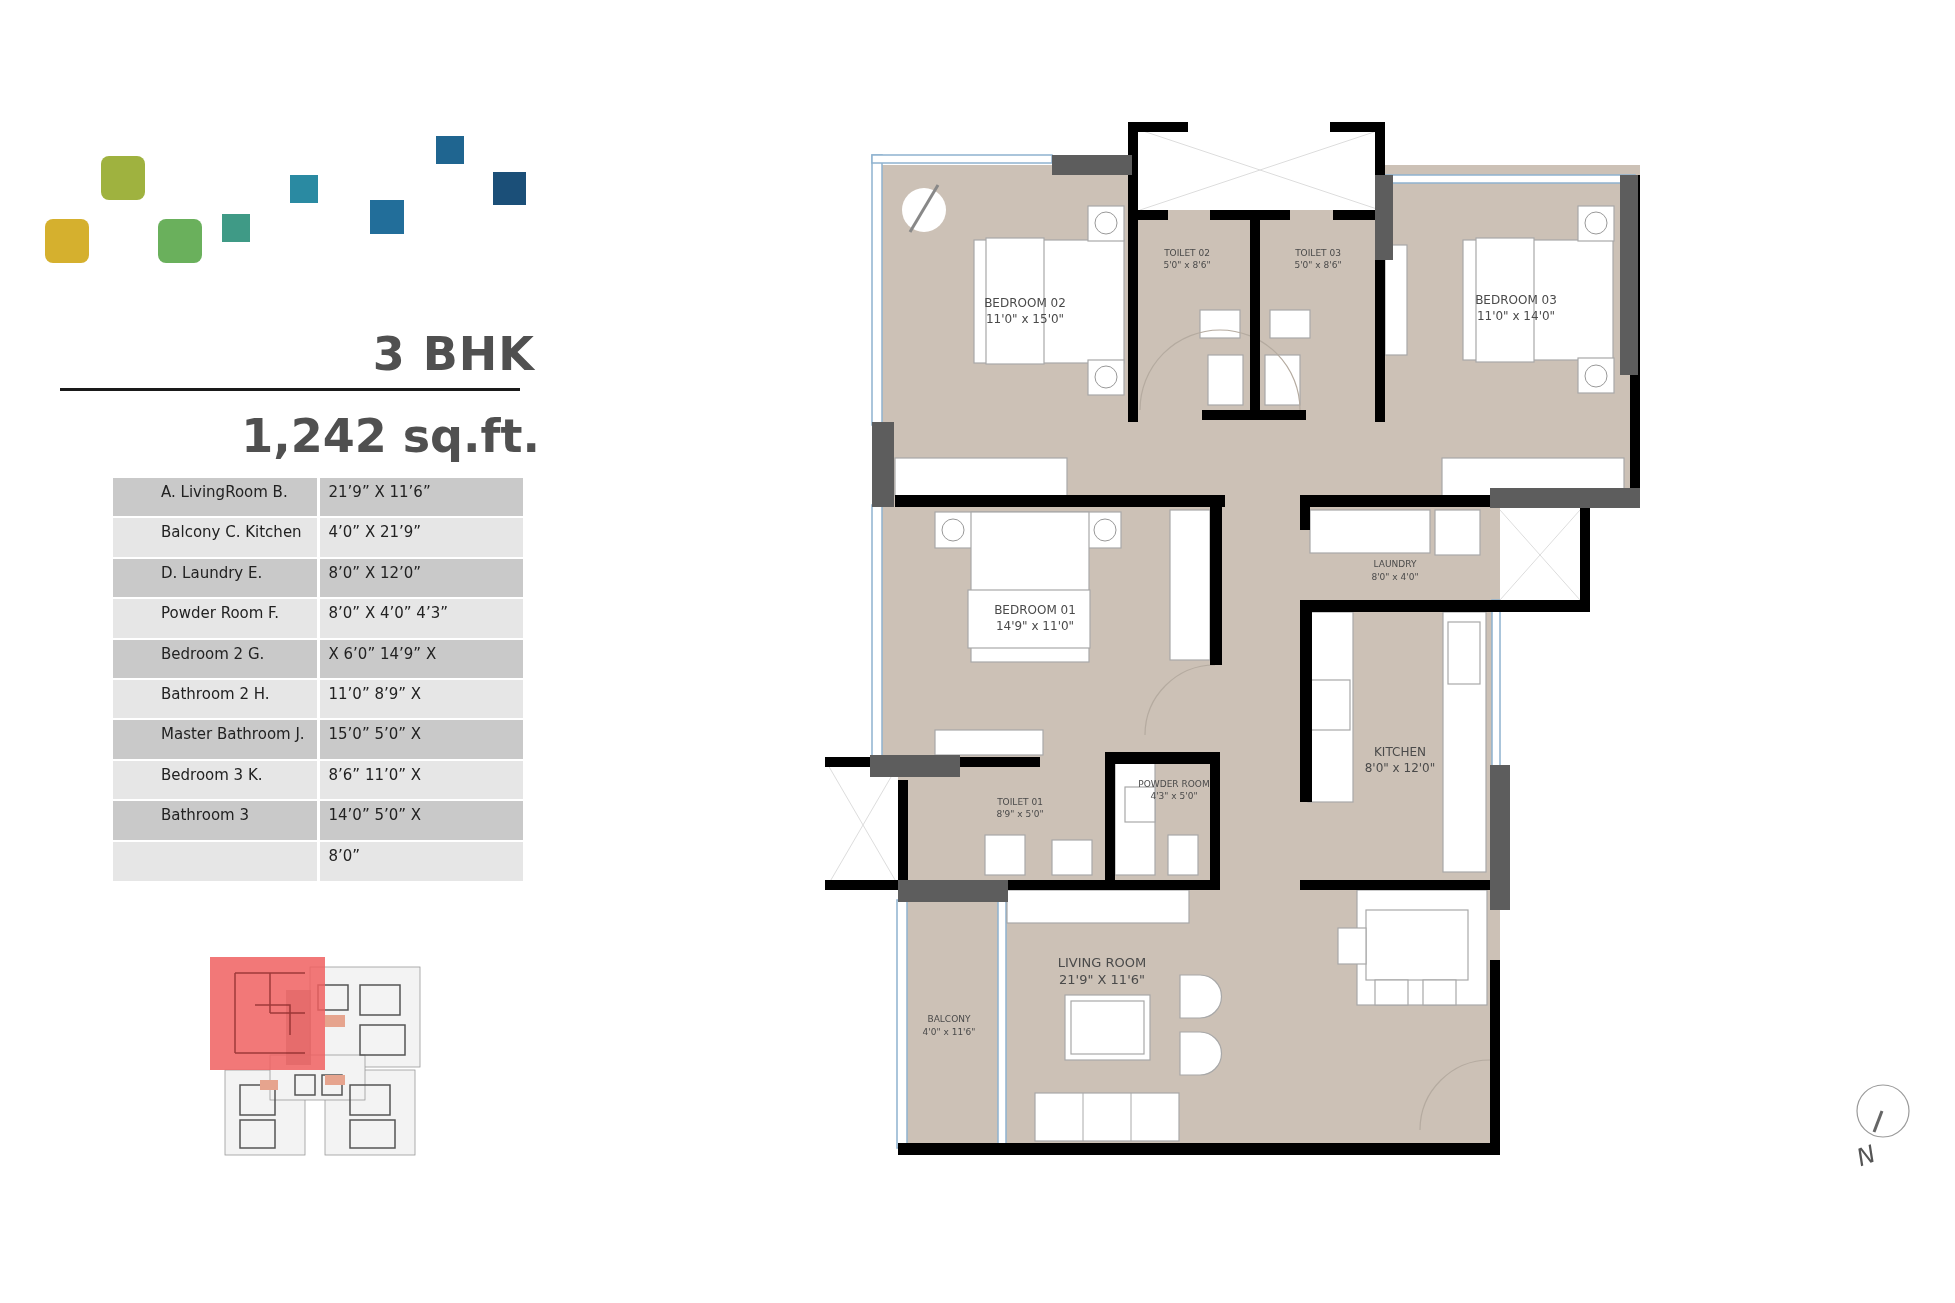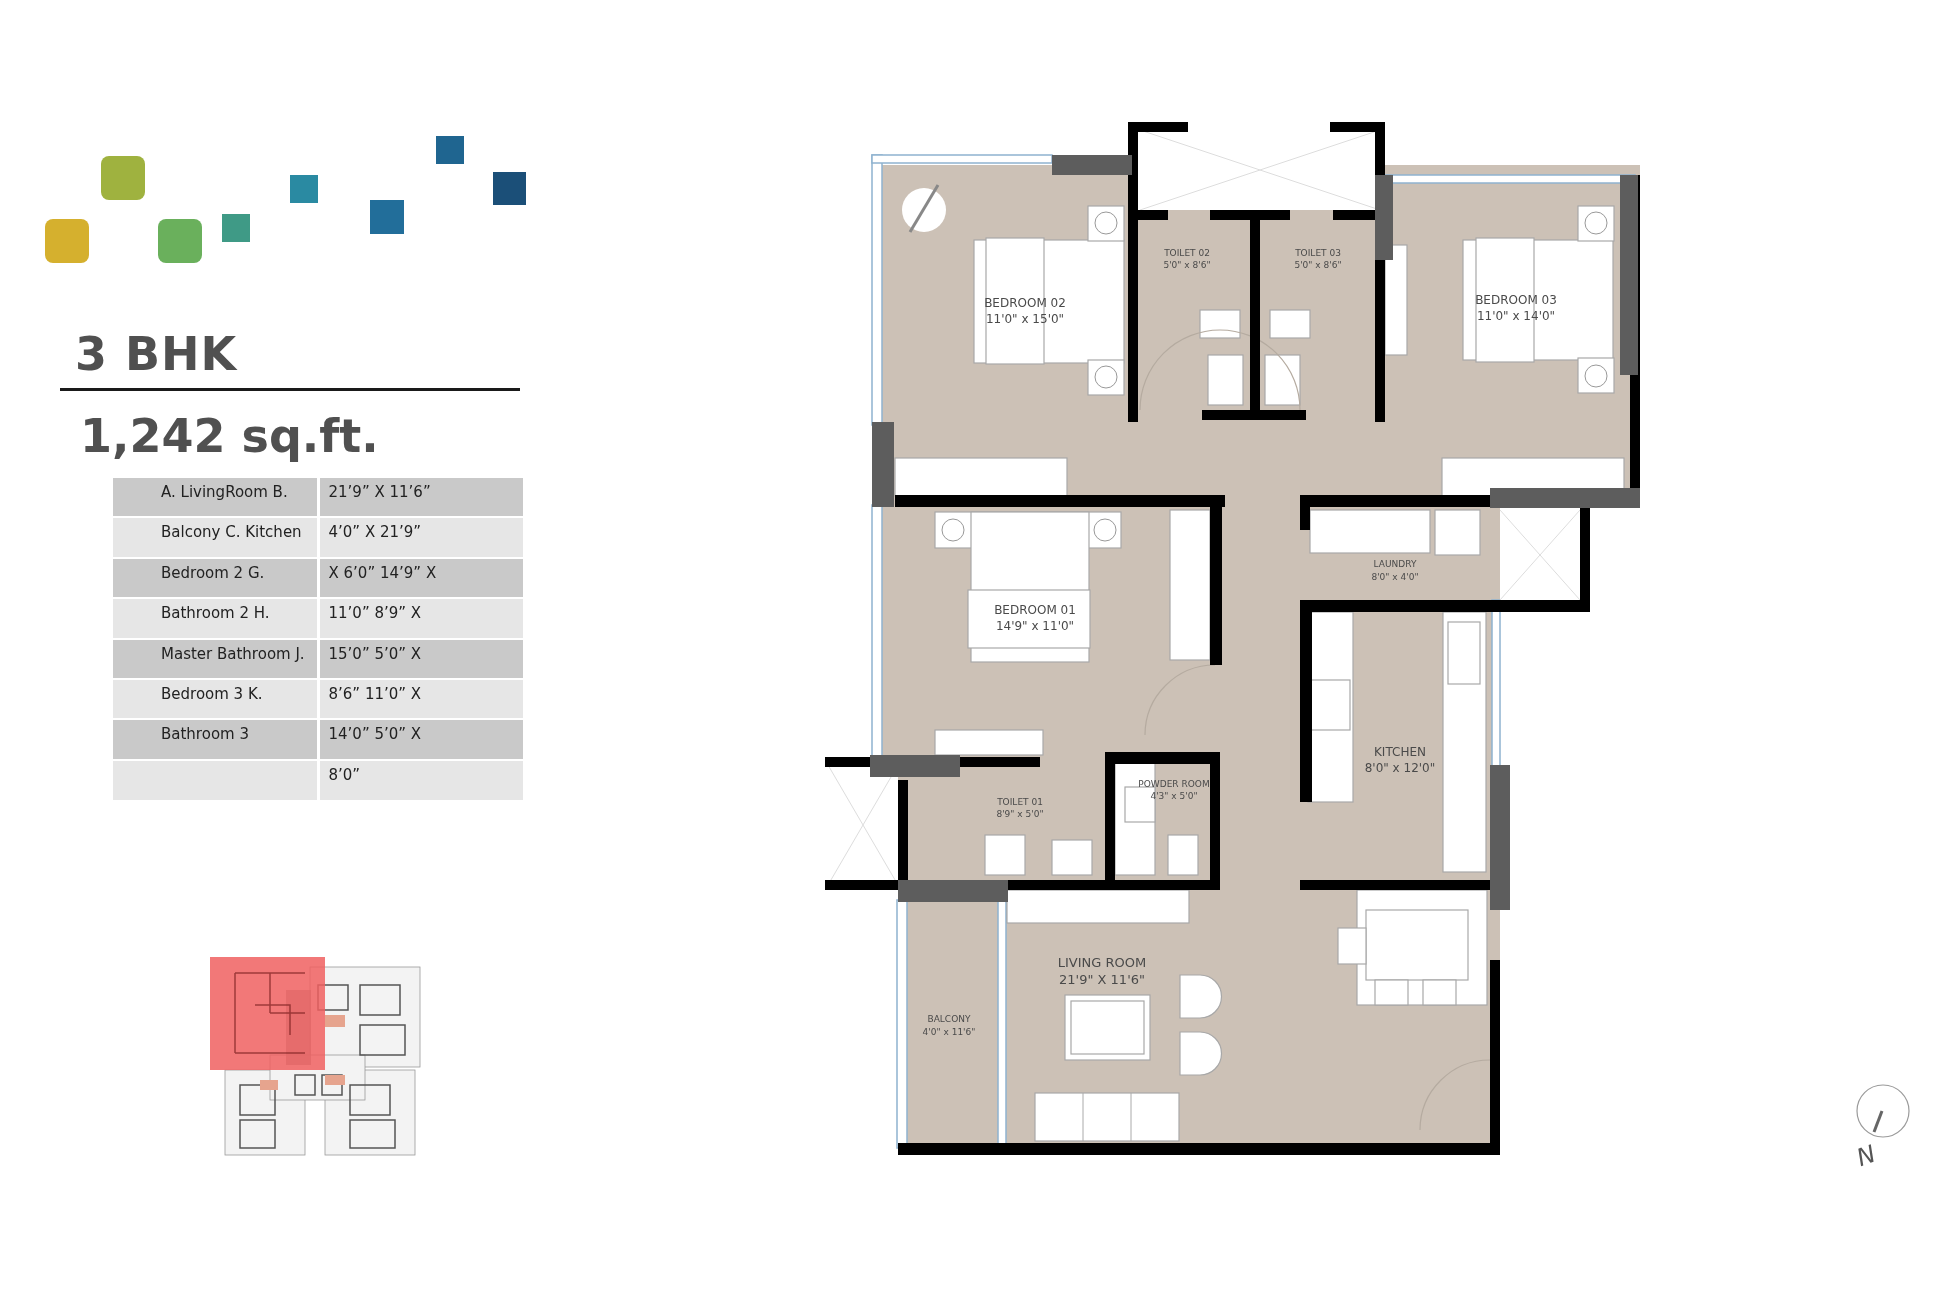--- a/index.html
+++ b/index.html
@@ -3,21 +3,21 @@
 <meta charset="utf-8">
 <style>
   * { box-sizing: border-box; margin: 0; padding: 0; }
   html, body { width: 1955px; height: 1303px; background: #ffffff; overflow: hidden; }
   body { position: relative; font-family: "Liberation Sans", sans-serif; }
 
   
   .sq { position: absolute; }
 
   
-  .title { position: absolute; left: 60px; width: 460px; text-align: left; color: #505050; font-family: "DejaVu Sans", sans-serif; }
+  .title { position: absolute; left: 60px; width: 460px; text-align: right; color: #505050; font-family: "DejaVu Sans", sans-serif; }
   .title-bhk { top: 327px; font-size: 46px; font-weight: bold; letter-spacing: 1px; left: 75px; }
   .title-rule { position: absolute; left: 60px; top: 388px; width: 460px; height: 3px; background: #1a1a1a; }
   .title-area { top: 409px; font-size: 46px; font-weight: bold; left: 80px; }
 
   
   .room-table { position: absolute; left: 113px; top: 476px; width: 410px; border-collapse: collapse; font-family: "DejaVu Sans", sans-serif; font-size: 15px; color: #222; }
   .room-table td { height: 40.4px; vertical-align: top; padding: 5px 10px 0 9px; border-top: 2px solid #fff; white-space: nowrap; }
   .room-table td.c1 { width: 205px; border-right: 3px solid #fff; padding-left: 48px; }
   .room-table tr:nth-child(odd) td { background: #c9c9c9; }
   .room-table tr:nth-child(even) td { background: #e6e6e6; }
@@ -55,20 +55,28 @@
 
 <table class="room-table">
   <tbody id="room-rows">
       <tr>
         <td class="c1">A.   LivingRoom   B.</td>
         <td>21’9”   X   11’6”</td>
       </tr>
       <tr>
         <td class="c1">Balcony  C.  Kitchen</td>
         <td>4’0”    X    21’9”</td>
+      </tr>
+      <tr>
+        <td class="c1">D.      Laundry      E.</td>
+        <td>8’0”    X    12’0”</td>
+      </tr>
+      <tr>
+        <td class="c1">Powder    Room    F.</td>
+        <td>8’0” X 4’0” 4’3”</td>
       </tr>
       <tr>
         <td class="c1">Bedroom       2     G.</td>
         <td>X  6’0”  14’9”  X</td>
       </tr>
       <tr>
         <td class="c1">Bathroom      2     H.</td>
         <td>11’0”    8’9”    X</td>
       </tr>
       <tr>

